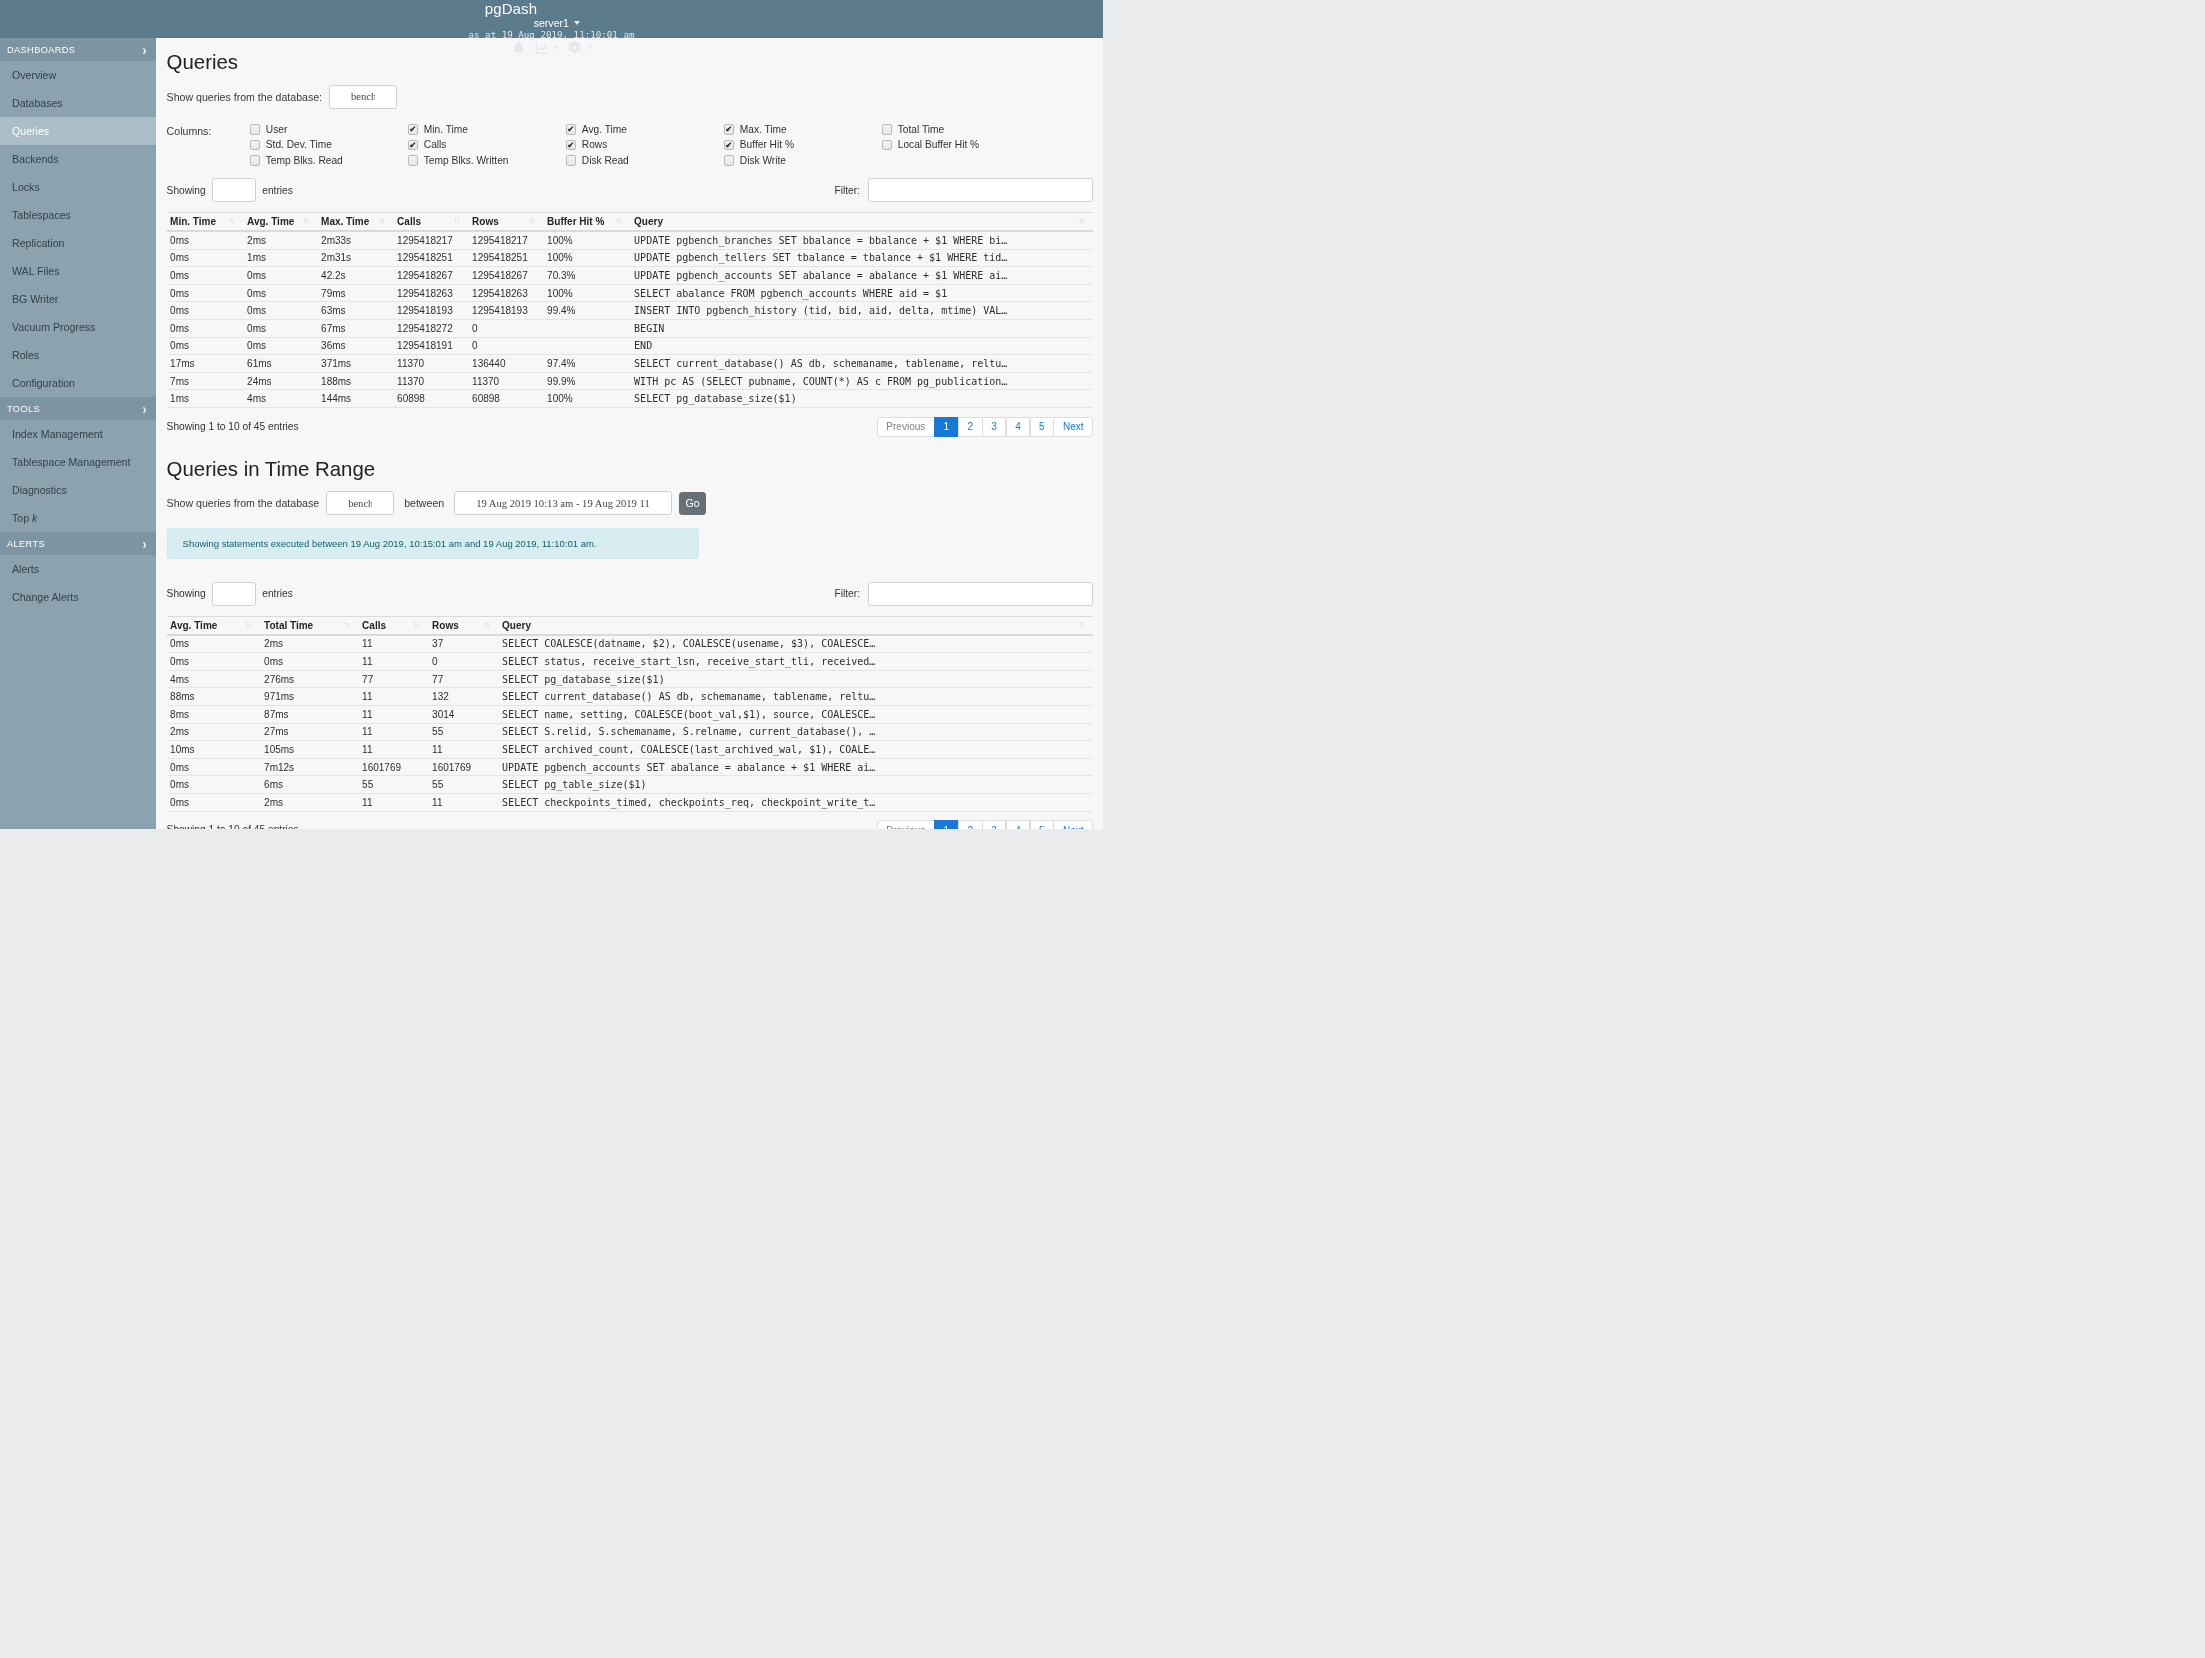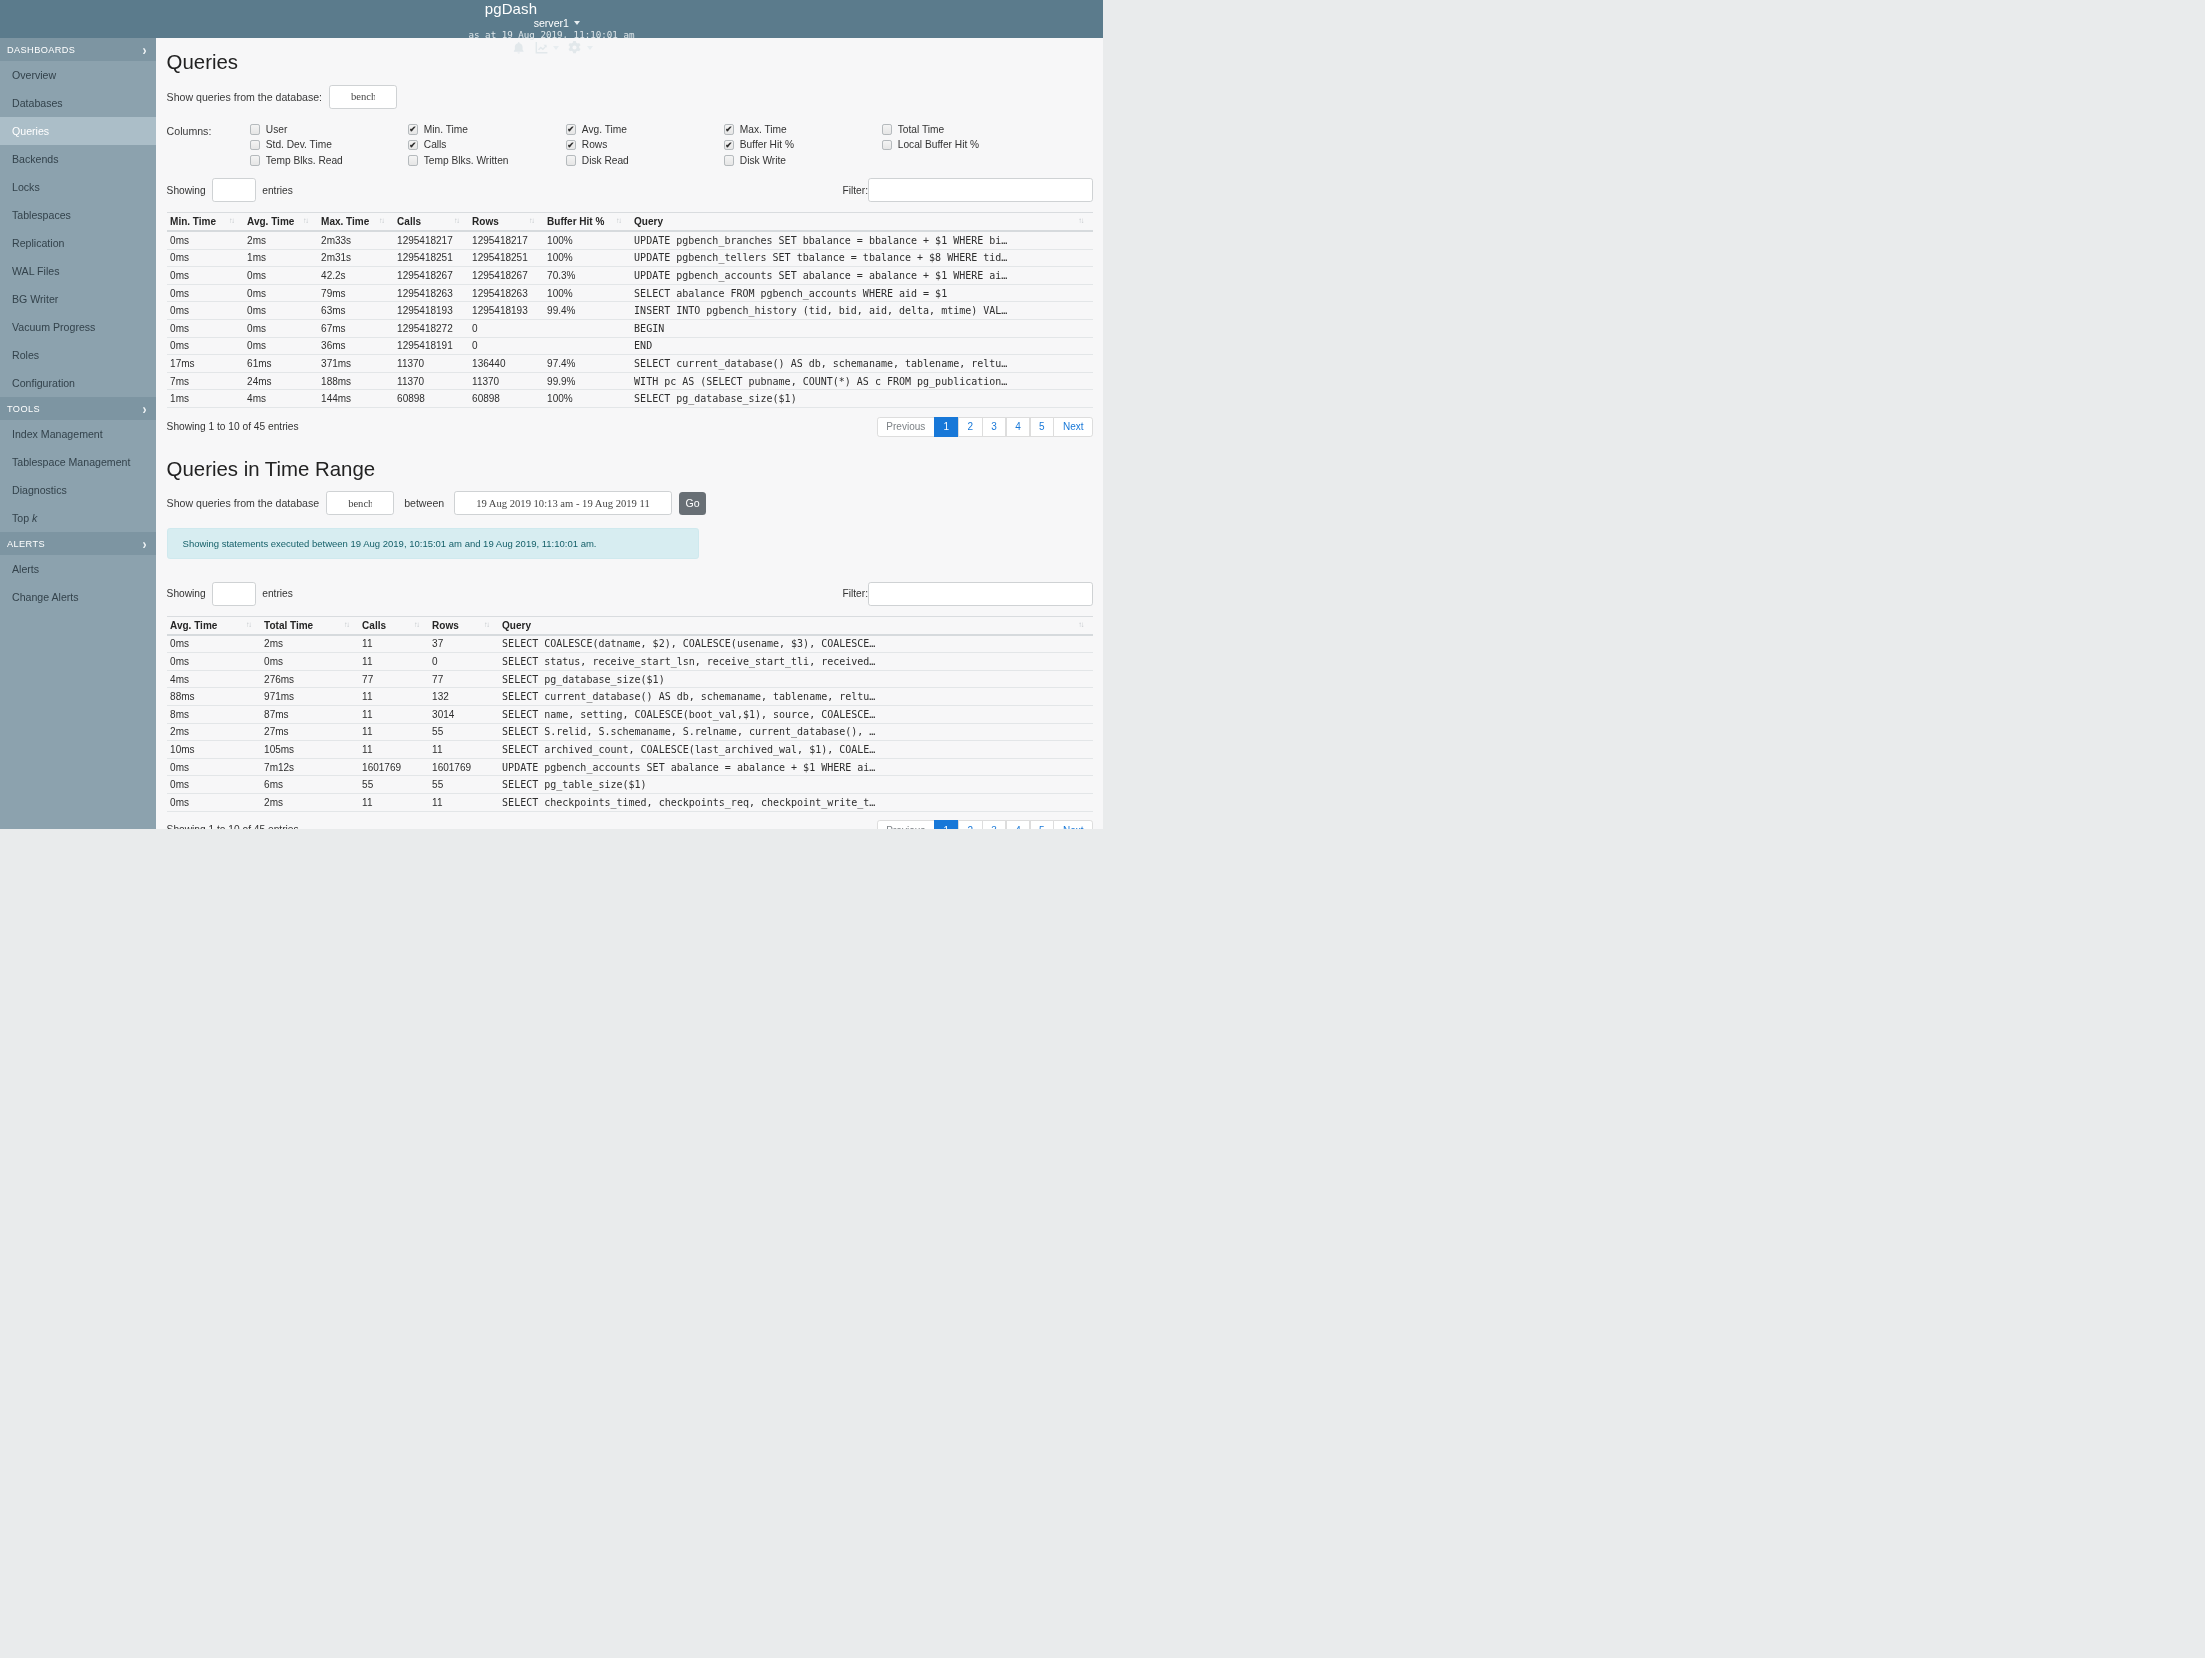--- a/index.html
+++ b/index.html
@@ -41,21 +41,21 @@
   .cb-group { width:158px; display:flex; flex-direction:column; gap:5px; }
   .cb-group:last-child { width:auto; }
   .cb { display:flex; align-items:center; gap:5.6px; cursor:pointer; height:10.6px; }
   .cb .box { width:10.6px; height:10.6px; border:0.7px solid #b4b9bc; border-radius:2.1px; background:linear-gradient(#f4f4f4,#e6e6e6); font-size:8.5px; line-height:9.2px; text-align:center; color:#2f2f2f; font-weight:bold; }
   .cb-t { font-size:10.2px; color:#333; white-space:nowrap; }
 
   
   .show-row { margin-top:12.7px; justify-content:space-between; }
   .show-left { display:flex; align-items:center; gap:6.3px; font-size:10.2px; color:#333; }
   .entries-input { width:36px; }
-  .filter-right { display:flex; align-items:center; gap:0; font-size:10.2px; color:#333; }
+  .filter-right { display:flex; align-items:center; gap:8px; font-size:10.2px; color:#333; }
   .filter-input { width:225px; height:21px; }
 
   
   table.grid { width:100%; border-collapse:collapse; margin-top:10px; border-top:0.7px solid #d9dcdf; table-layout:fixed; }
   table.grid th { text-align:left; font-size:10px; color:#252525; padding:2.8px 3.5px; border-bottom:2.1px solid #d6dadd; white-space:nowrap; }
   table.grid th .sort { float:right; color:#c0c5c9; font-size:7.7px; letter-spacing:-1.4px; padding-right:6.3px; cursor:pointer; font-weight:normal; }
   table.grid td { font-size:10px; color:#2e2e2e; padding:2.8px 3.5px; white-space:nowrap; overflow:hidden; }
   table.grid tbody tr + tr td { border-top:0.7px solid #e3e6e8; }
   table.grid tbody tr:last-child td { border-bottom:0.7px solid #e3e6e8; }
   td.q { font-family:"DejaVu Sans Mono", monospace; font-size:9.2px; color:#1878d8; cursor:pointer; }
@@ -275,21 +275,21 @@
             <td>100%</td>
             <td class="q">UPDATE pgbench_branches SET bbalance = bbalance + $1 WHERE bi…</td>
           </tr>
           <tr>
             <td>0ms</td>
             <td>1ms</td>
             <td>2m31s</td>
             <td>1295418251</td>
             <td>1295418251</td>
             <td>100%</td>
-            <td class="q">UPDATE pgbench_tellers SET tbalance = tbalance + $8 WHERE tid…</td>
+            <td class="q">UPDATE pgbench_tellers SET tbalance = tbalance + $1 WHERE tid…</td>
           </tr>
           <tr>
             <td>0ms</td>
             <td>0ms</td>
             <td>42.2s</td>
             <td>1295418267</td>
             <td>1295418267</td>
             <td>70.3%</td>
             <td class="q">UPDATE pgbench_accounts SET abalance = abalance + $1 WHERE ai…</td>
           </tr>

